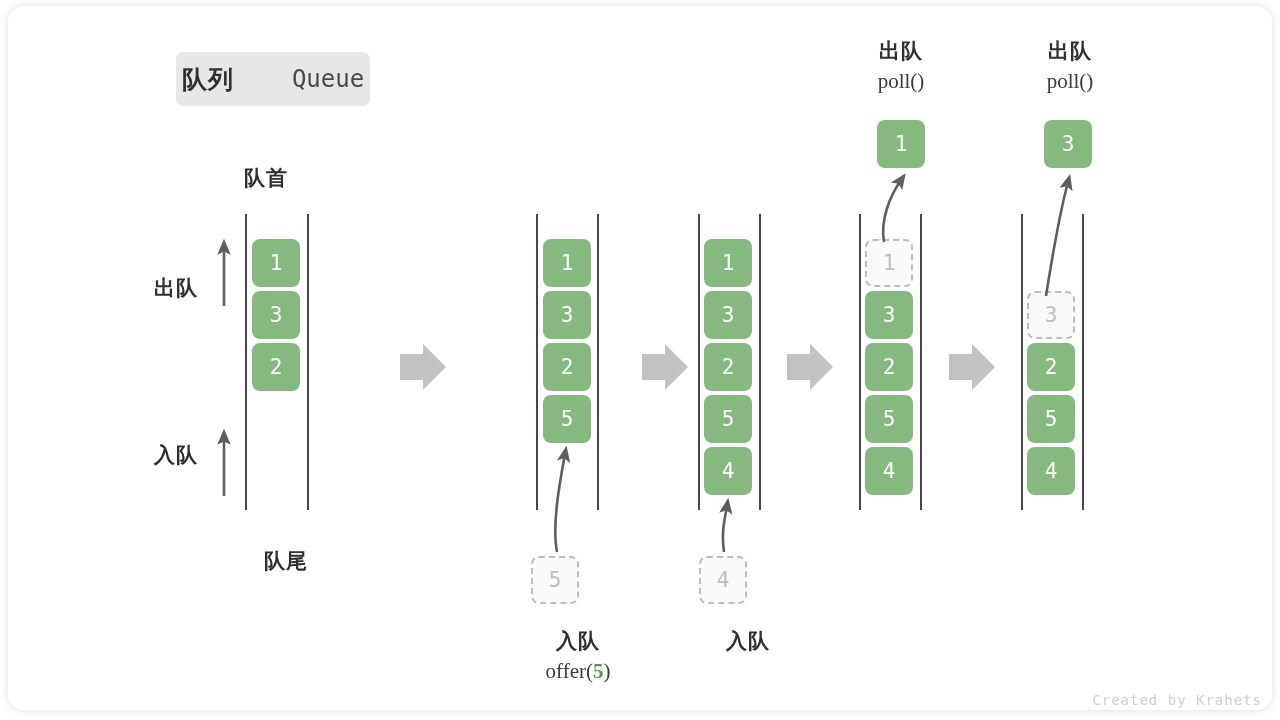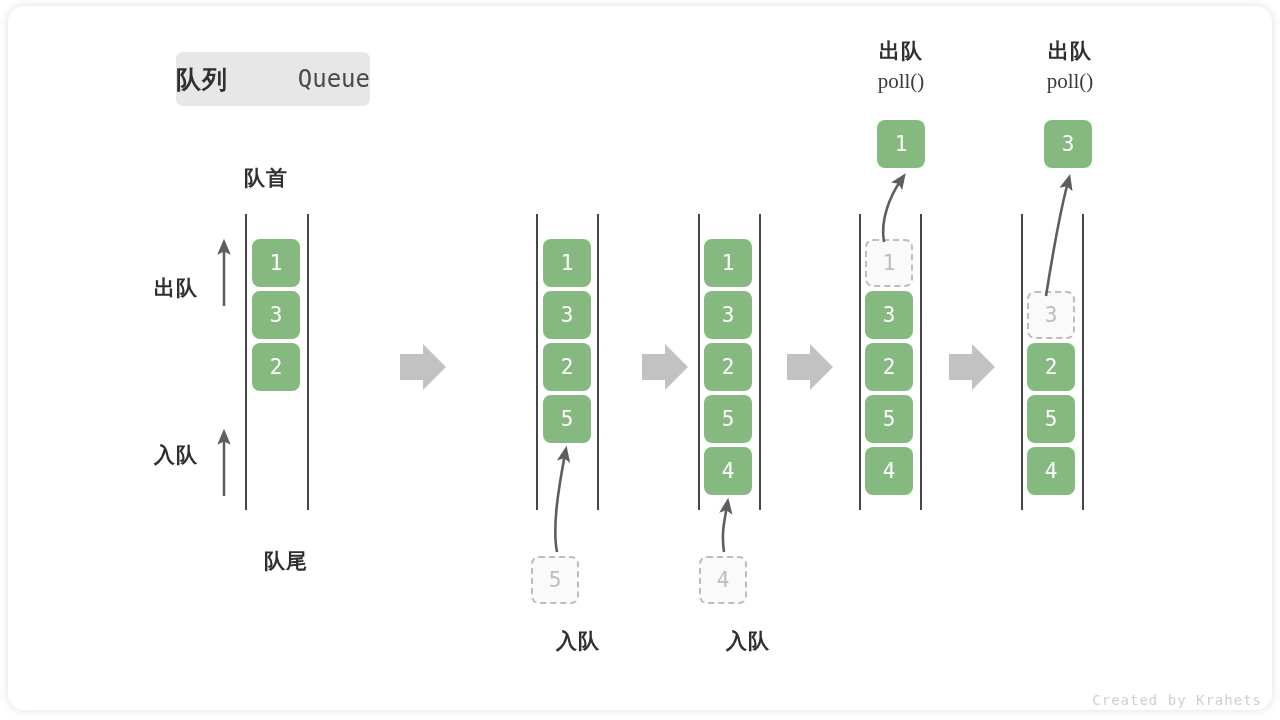--- a/index.html
+++ b/index.html
@@ -33,21 +33,21 @@
   .abs { position: absolute; }
 
   
   #title-chip {
     left: 168px; top: 46px;
     width: 194px; height: 54px;
     background: #e7e7e7;
     border-radius: 7px;
     display: flex;
     align-items: center;
-    justify-content: space-between;
+    justify-content: center;
     gap: 10px;
   }
   #title-chip .cn {
     font-size: 25px;
     font-weight: bold;
     color: #2f2f2f;
     letter-spacing: 1px;
   }
   #title-chip .en {
     font-family: "DejaVu Sans Mono", "Liberation Mono", monospace;
@@ -201,20 +201,21 @@
     <div class="abs cell solid" style="left:869px; top:114px;">1</div>
 
     <div class="abs cell ghost" style="left:1019px; top:285px;">3</div>
     <div class="abs cell solid" style="left:1019px; top:337px;">2</div>
     <div class="abs cell solid" style="left:1019px; top:389px;">5</div>
     <div class="abs cell solid" style="left:1019px; top:441px;">4</div>
     <div class="abs cell solid" style="left:1036px; top:114px;">3</div>
 
     <div class="abs op-cap" style="left:470px; top:620px; width:200px;">
       <span class="cn">入队</span>
+      <span class="code"><span>offer(</span><span class="num">5</span><span>)</span></span>
     </div>
 
     <div class="abs op-cap" style="left:640px; top:620px; width:200px;">
       <span class="cn">入队</span>
     </div>
 
     <div class="abs op-cap" style="left:803px; top:30px; width:180px;">
       <span class="cn">出队</span>
       <span class="code">poll()</span>
     </div>

